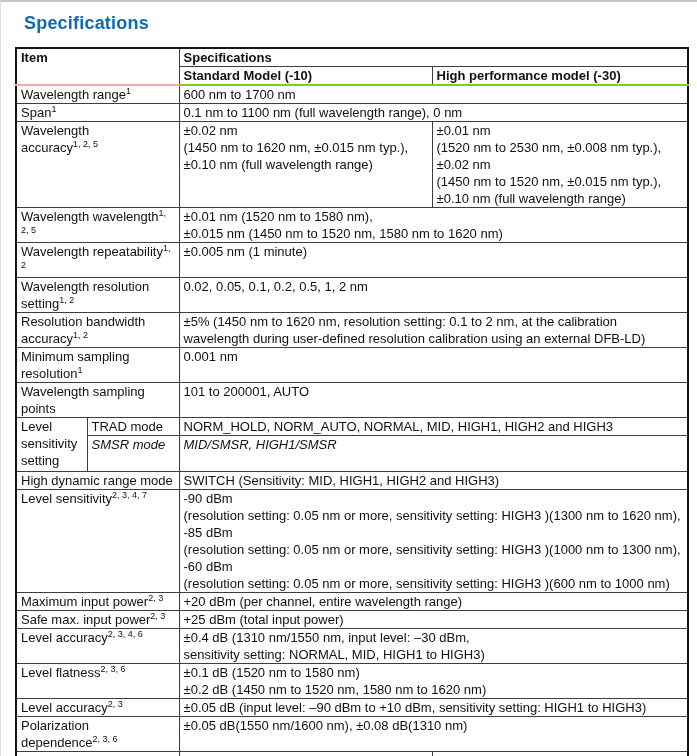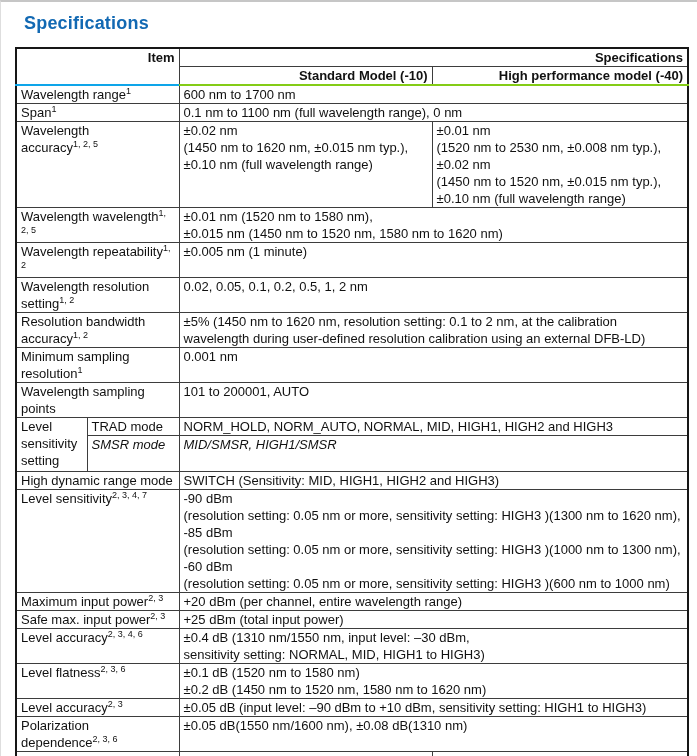--- a/index.html
+++ b/index.html
@@ -28,23 +28,23 @@
     font-size:13px;
     line-height:17px;
     border:2px solid #161616;
   }
   table.spec td {
     border:1px solid #3d3d3d;
     padding:0 4px;
     vertical-align:top;
     overflow:hidden;
   }
-  tr.hdr td { font-weight:bold;text-align:right; }
+  tr.hdr td { font-weight:bold; }
   tr.hdr2 td { border-bottom:2px solid #84cc16; }
-  tr.first td { border-top:2px solid #0ea5e9; }
+  tr.first td { border-top:2px solid #fca5a5; }
   .pre { white-space:pre-line; }
   sup {
     font-size:9px;
     line-height:0;
     vertical-align:super;
   }
   tr.nested-a { height:18px; }
   tr.nested-b td { height:35px;font-style:italic; }
 </style>
 </head>
@@ -59,21 +59,21 @@
       <col style="width:253px">
       <col style="width:256px">
   </colgroup>
   <tbody>
     <tr class="hdr">
       <td colspan="2" rowspan="2">Item</td>
       <td colspan="2">Specifications</td>
     </tr>
     <tr class="hdr hdr2">
       <td>Standard Model (-10)</td>
-      <td>High performance model (-40)</td>
+      <td>High performance model (-30)</td>
     </tr>
 
     <tr class="first">
       <td colspan="2"><span class="pre">Wavelength range</span><sup>1</sup></td>
       <td colspan="2" class="pre">600 nm to 1700 nm</td>
     </tr>
 
     <tr>
       <td colspan="2"><span class="pre">Span</span><sup>1</sup></td>
       <td colspan="2" class="pre">0.1 nm to 1100 nm (full wavelength range), 0 nm</td>

